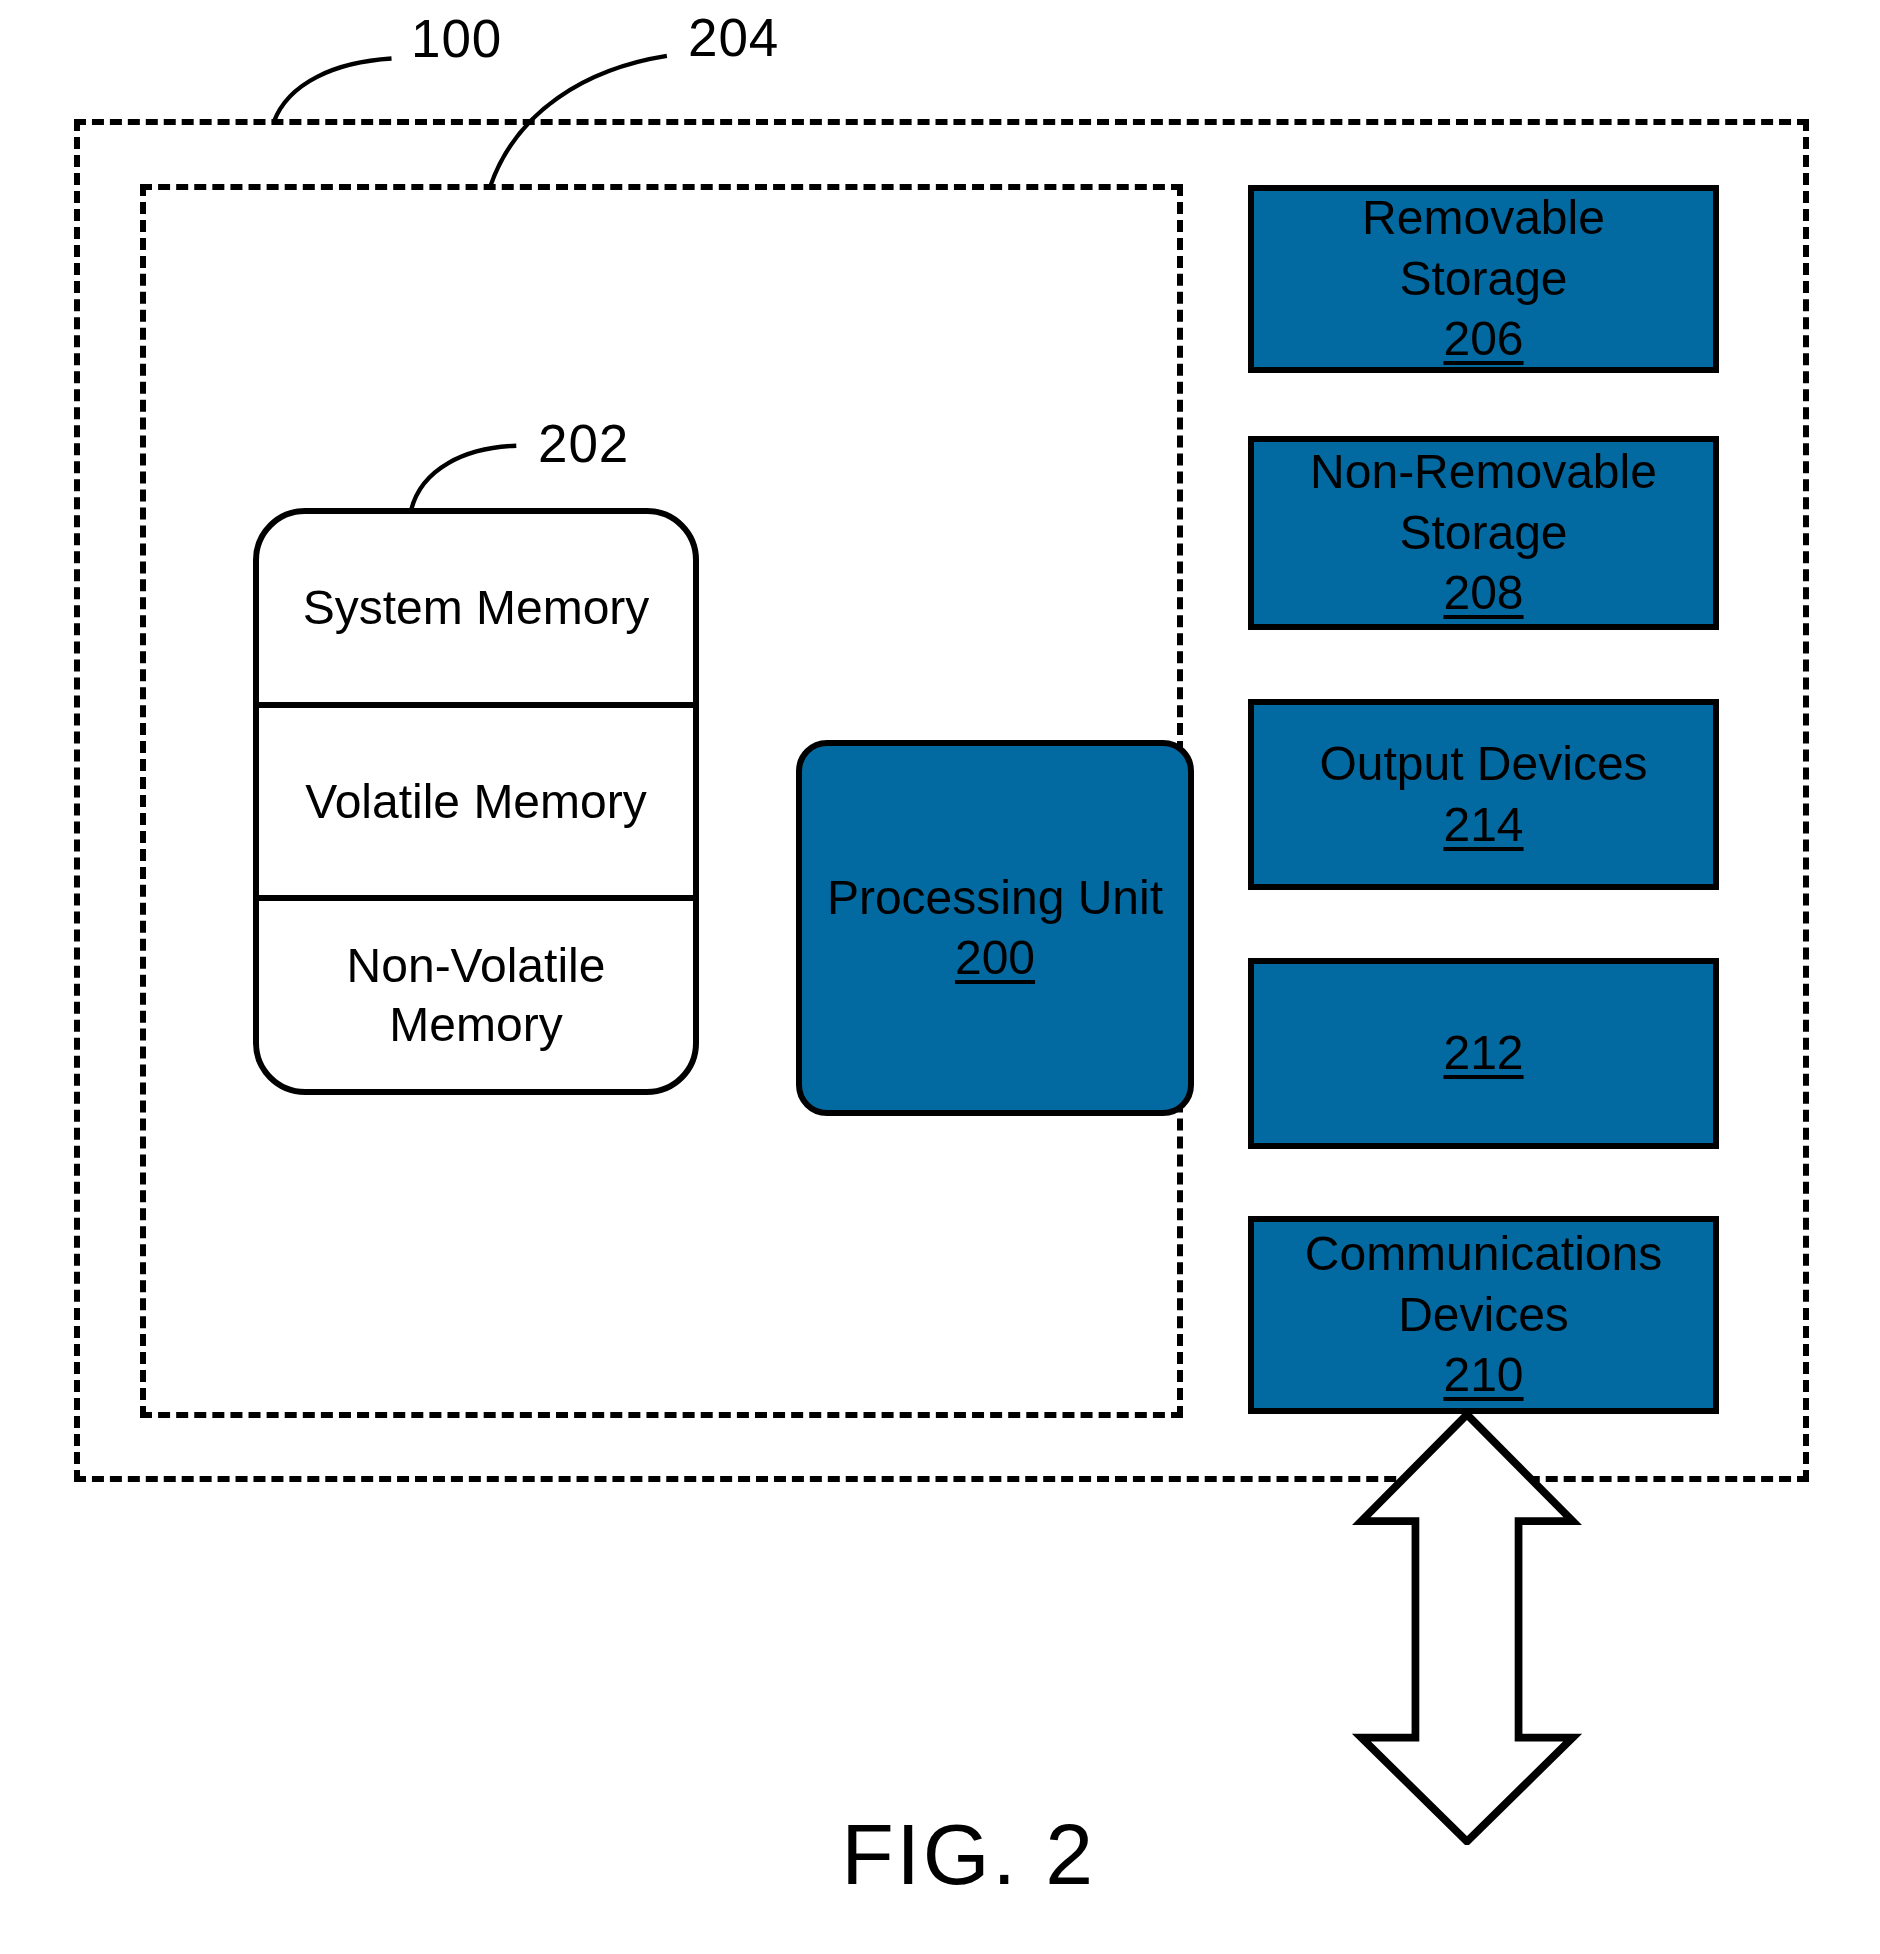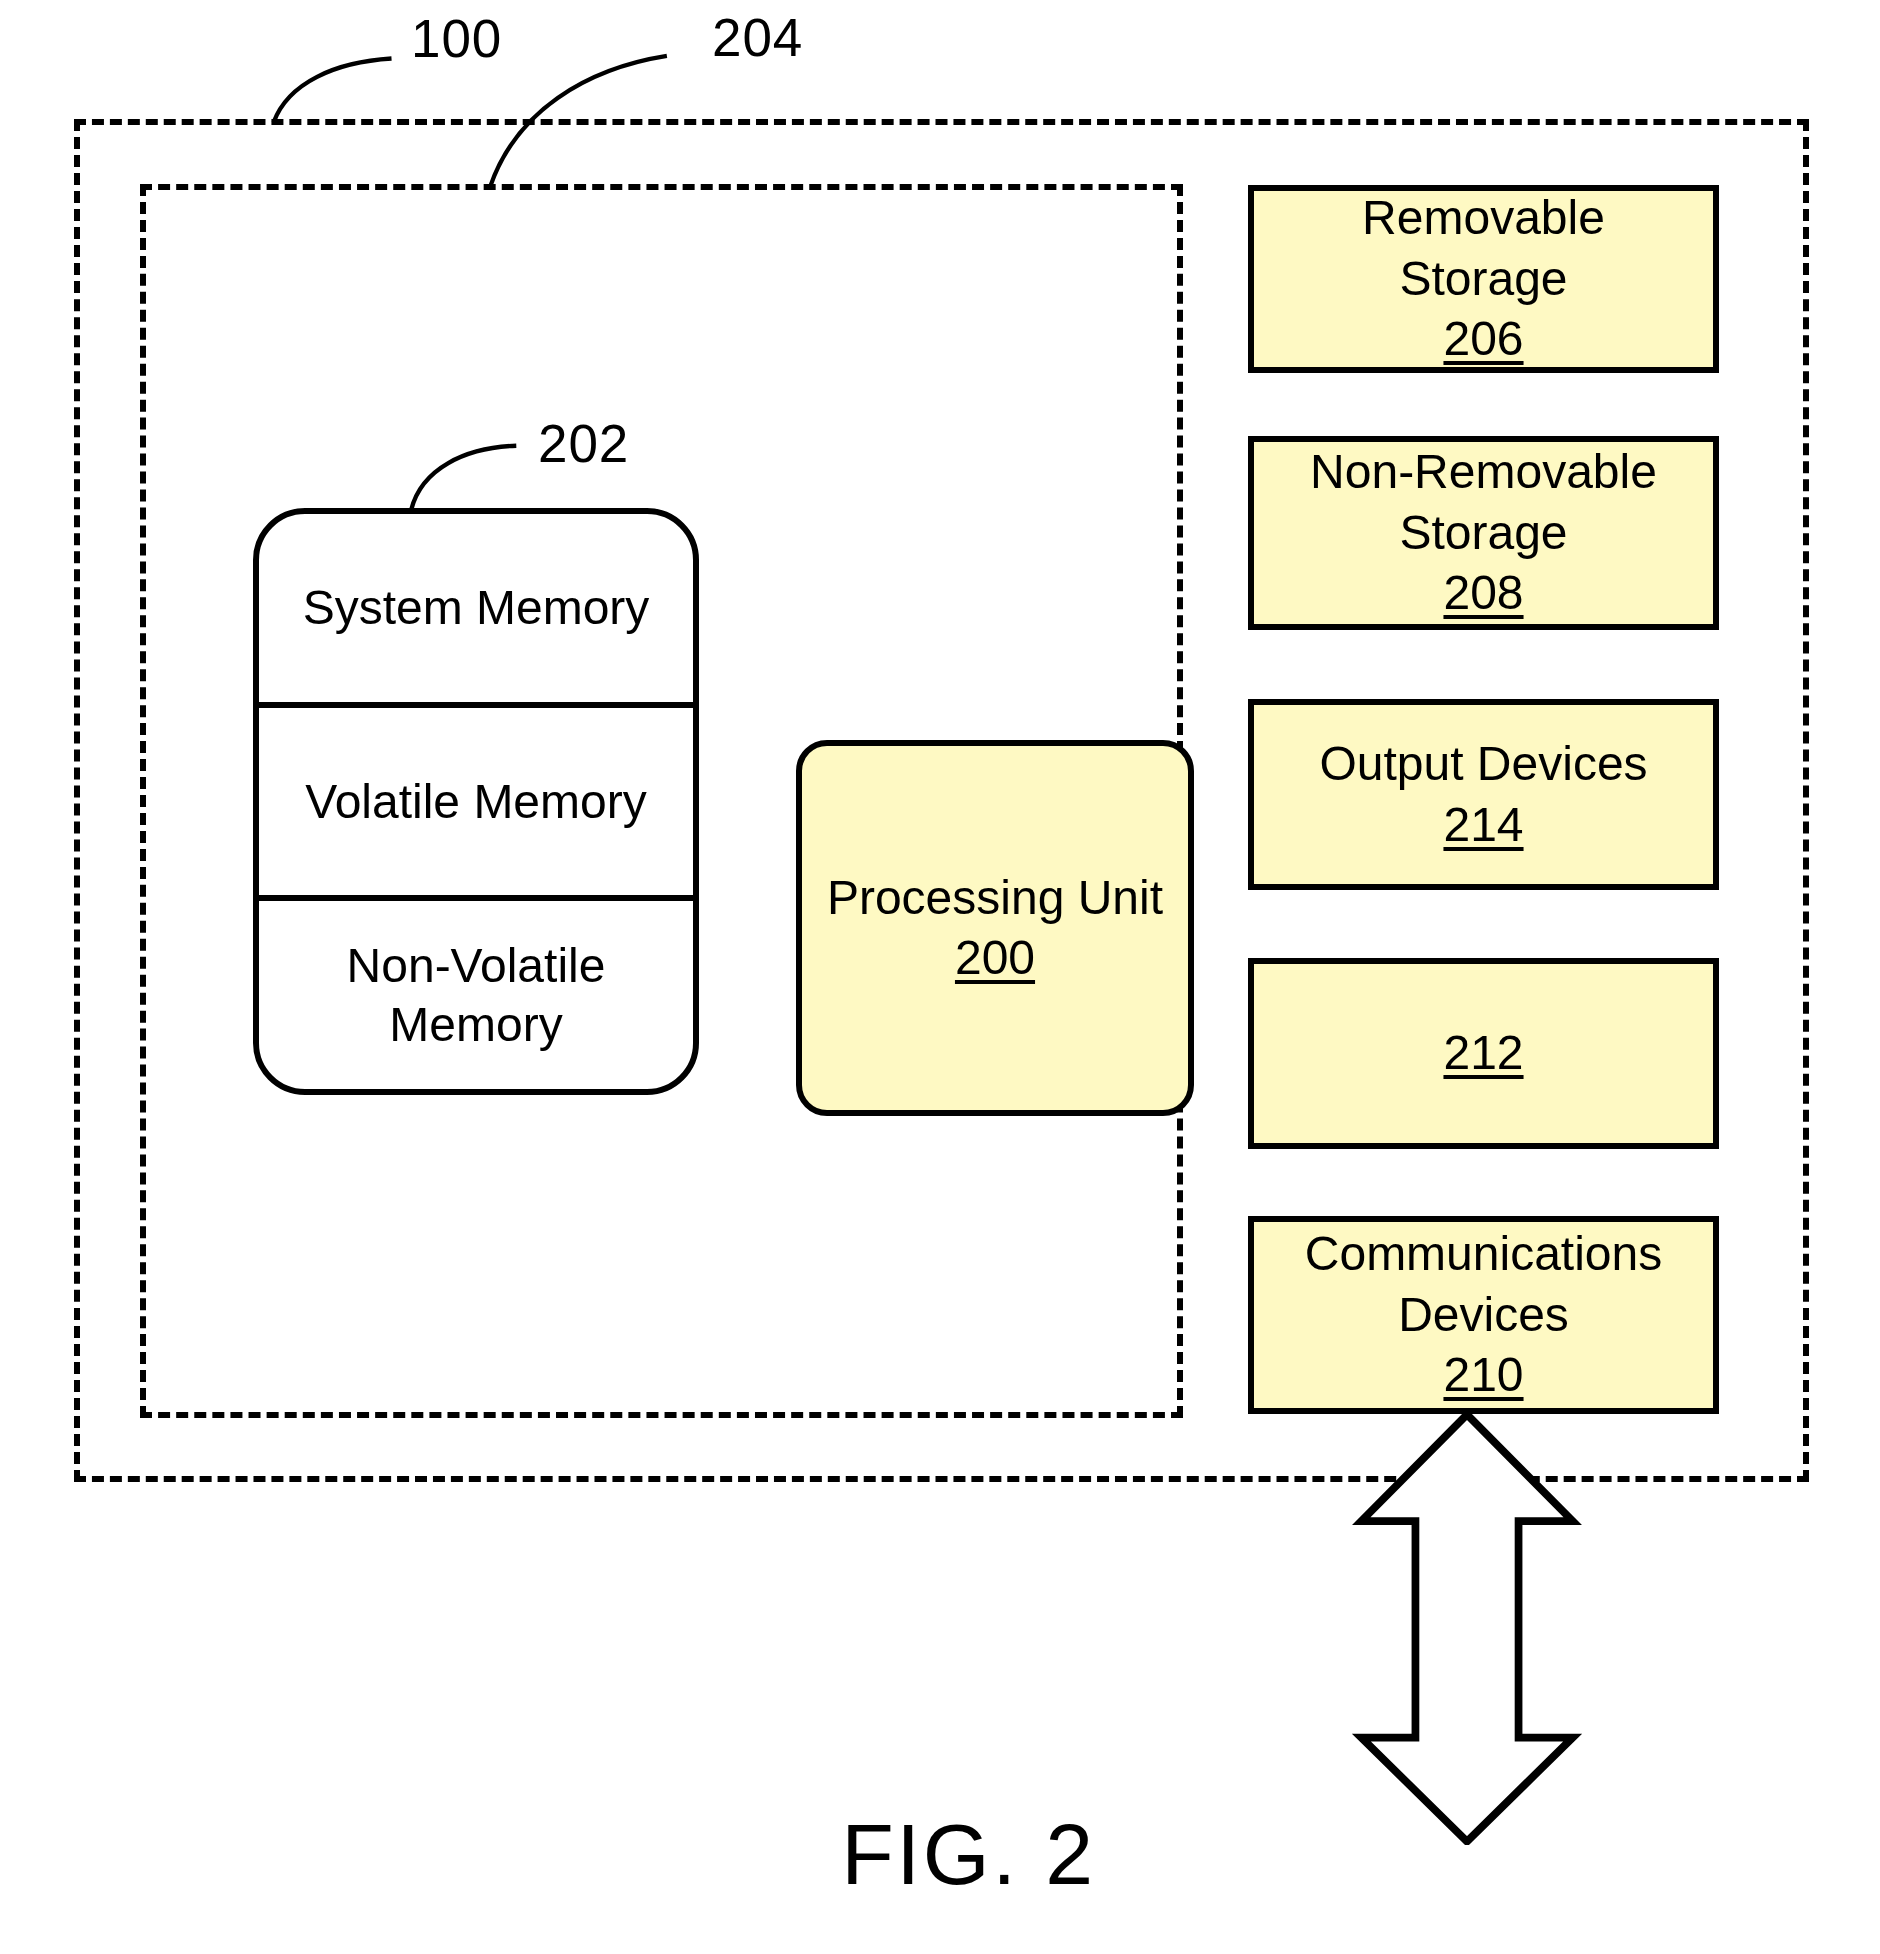--- a/index.html
+++ b/index.html
@@ -38,21 +38,21 @@
     width: 1043px;
     height: 1234px;
     border: 6px dashed #000000;
   }
 
   
   .solid-box {
     position: absolute;
     box-sizing: border-box;
     border: 6px solid #000000;
-    background: #fef9c3;
+    background: #0369a1;
     display: flex;
     flex-direction: column;
     align-items: center;
     justify-content: center;
     text-align: center;
     line-height: 1.26;
     font-size: 48px;
   }
   .solid-box .label-line { display: block; white-space: nowrap; }
   .ref-num {
@@ -103,21 +103,21 @@
   .memory-cell + .memory-cell { border-top: 6.9px solid #000000; }
 
   
   .callout {
     position: absolute;
     font-size: 53px;
     letter-spacing: 0.9px;
     white-space: nowrap;
   }
   #callout-100 { left: 411px; top: 8px; }
-  #callout-204 { left: 688px; top: 6.9px; margin-left: 24px; }
+  #callout-204 { left: 688px; top: 6.9px; }
   #callout-202 { left: 538px; top: 413px; }
 
   
   #leader-lines {
     position: absolute;
     left: 0; top: 0;
     width: 1881px; height: 1955px;
     pointer-events: none;
   }
 

